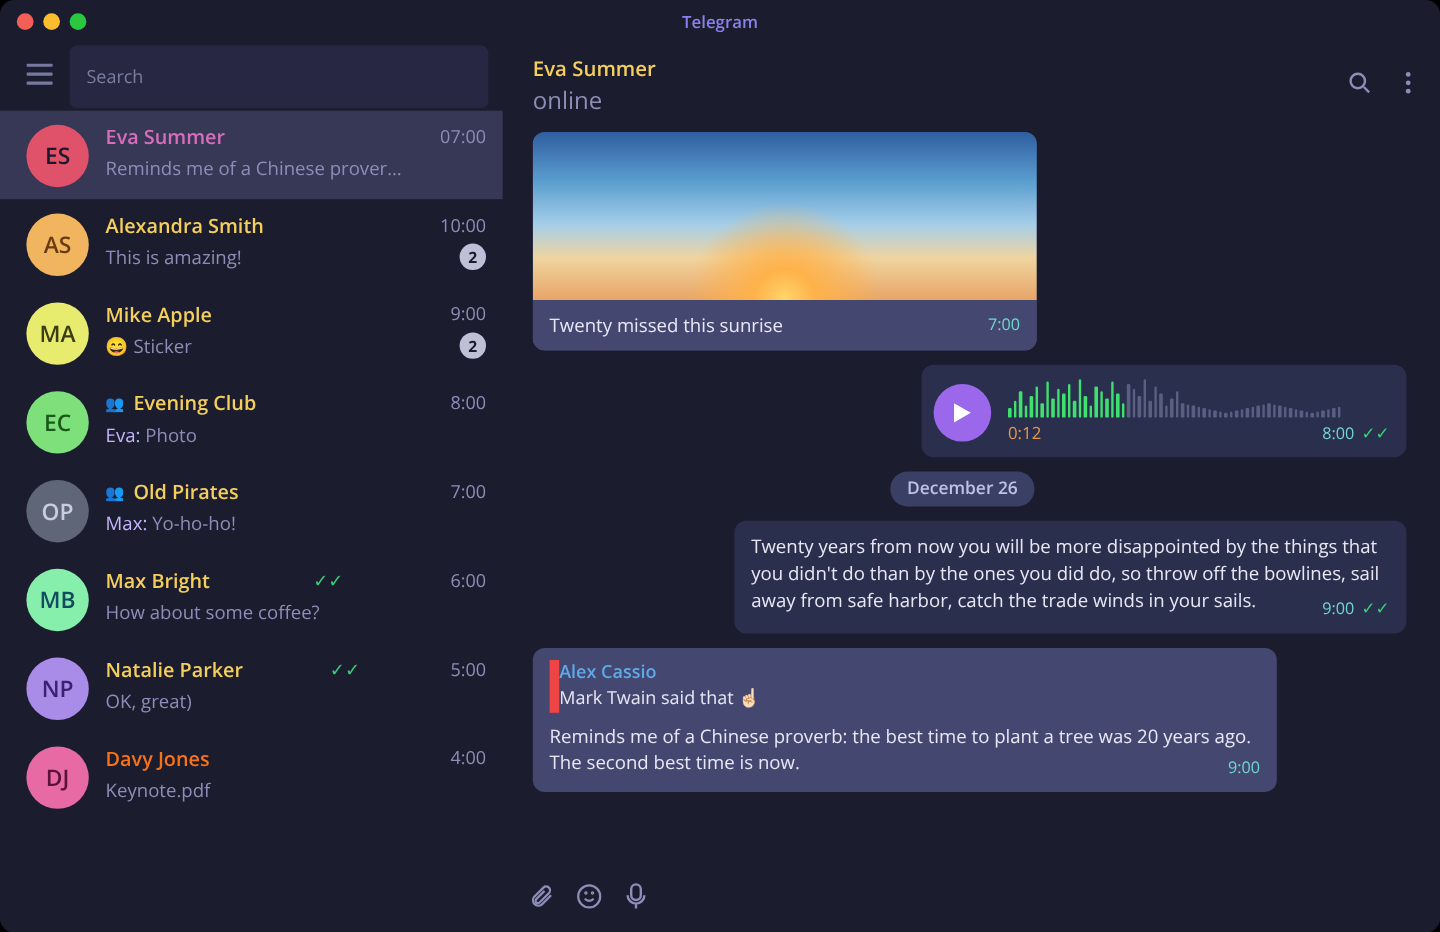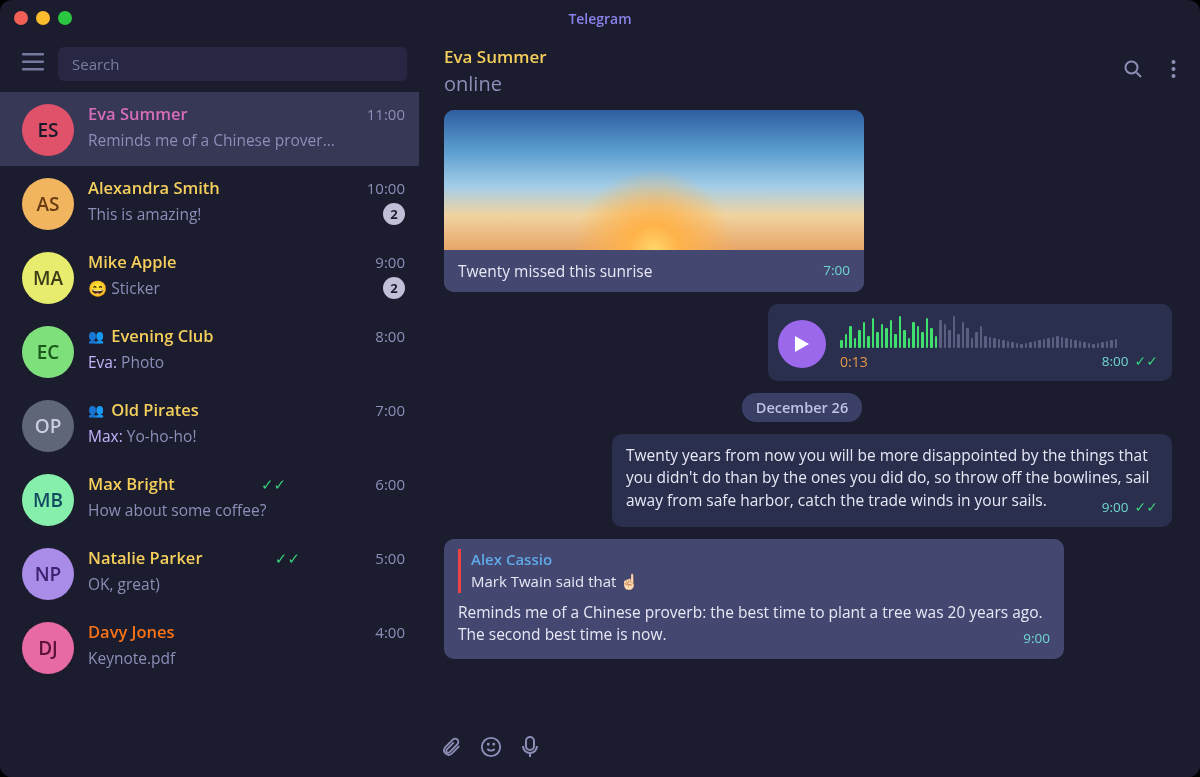--- a/index.html
+++ b/index.html
@@ -7,21 +7,21 @@
   .window { width: 1200px; height: 777px; background: #1c1c2f; border-radius: 12px; overflow: hidden; display: flex; flex-direction: column; }
   .titlebar { height: 36px; display: flex; align-items: center; position: relative; }
   .traffic { display: flex; gap: 8px; padding-left: 14px; }
   .dot { width: 14px; height: 14px; border-radius: 50%; }
   .dot-close { background:#f25f57; } .dot-min { background:#fbbd2e; } .dot-max { background:#2ac840; }
   .title { position:absolute; left:0; right:0; text-align:center; color:#8a82eb; font-size:14px; font-weight:600; }
   .body { flex:1; display:flex; min-height:0; }
   .sidebar { width: 420px; background:#1c1c2f; display:flex; flex-direction:column; border-right:1px solid rgba(0,0,0,0); }
   .side-top { display:flex; align-items:center; height:56px; padding: 0 12px 0 22px; gap:14px; }
   .menu-icon { color:#767a9e; }
-  .search { flex:1; height:34px; background:#272744; border-radius:6px; display:flex; align-items:center; padding:0 14px; color:#7a7e9f; font-size:15px; }
+  .search { flex:1; height:52px; background:#272744; border-radius:6px; display:flex; align-items:center; padding:0 14px; color:#7a7e9f; font-size:15px; }
   .chatlist { flex:1; overflow:hidden; }
   .chat { display:flex; align-items:flex-start; padding:10px 14px 10px 22px; gap:14px; position:relative; cursor:pointer; }
   .chat.selected { background:#373756; }
   .avatar { width:52px; height:52px; border-radius:50%; display:flex; align-items:center; justify-content:center; font-weight:600; font-size:19px; flex-shrink:0; margin-top:2px;}
   .chat-body { flex:1; min-width:0; }
   .chat-line1 { display:flex; align-items:center; gap:7px; }
   .chat-name { font-weight:600; font-size:16.5px; }
   .chat-time { margin-left:auto; color:#8c8eb7; font-size:15px; }
   .checks { color:#38d17a; font-size:15px; margin-left:auto; margin-right:3px; }
   .chat-line2 { display:flex; align-items:center; margin-top:4px; }
@@ -49,21 +49,21 @@
     linear-gradient(180deg, #2e5ea0 0%, #5c9fd0 30%, #a5cee8 55%, #f0d4a0 75%, #e8a568 100%);
     position:relative;}
   .img-cap { background:#444871; padding:10px 14px; display:flex; align-items:center; justify-content:space-between; color:#e8e8f5;}
   .voice { display:flex; align-items:center; gap:14px; width:380px;}
   .play { width:48px; height:48px; border-radius:50%; background:#9b68ec; display:flex; align-items:center; justify-content:center; flex-shrink:0;}
   .play svg { fill:#fff; }
   .wave { display:flex; align-items:flex-end; gap:2px; height:34px; flex:1;}
   .wb { width:2.5px; border-radius:1px;}
   .wb.g { background:#3fe06e; } .wb.d { background:#5a5f82; }
   .vdur { color:#e7964a; font-size:14px; margin-top:4px; }
-  .quote { border-left:3px solid #ef4444; padding-left:10px; margin-bottom:8px;}
+  .quote { border-left:8px solid #ef4444; margin-bottom:8px;}
   .quote-name { color:#5fa9e8; font-weight:600; font-size:15px;}
   .quote-text { color:#e8e8f5; font-size:15px;}
   .input-bar { height:56px; display:flex; align-items:center; padding:0 20px; gap:18px; color:#8c8eb7;}
   .input-field { flex:1; color:#7a7e9f; font-size:15.5px; font-style:italic; }
   .chat-preview .auth { color:#c4b5fd; }
 </style>
 </head>
 <body>
 
 <div class="window">
@@ -89,21 +89,21 @@
         <div class="search">
           <span>Search</span>
         </div>
       </div>
       <div class="chatlist" id="chatlist">
           <div class="chat selected">
             <div class="avatar" style="background:#e0526a;color:#1a1a2a">ES</div>
             <div class="chat-body">
               <div class="chat-line1">
                 <span class="chat-name" style="color:#d76eb9">Eva Summer</span>
-                <span class="chat-time">11:00</span>
+                <span class="chat-time">07:00</span>
               </div>
               <div class="chat-line2">
                 <span class="chat-preview">Reminds me of a Chinese prover…</span>
               </div>
             </div>
           </div>
           <div class="chat">
             <div class="avatar" style="background:#f0b55e;color:#6a3b12">AS</div>
             <div class="chat-body">
               <div class="chat-line1">
@@ -294,21 +294,21 @@
                     <div class="wb d" style="height: 6px;"></div>
                     <div class="wb d" style="height: 5px;"></div>
                     <div class="wb d" style="height: 4px;"></div>
                     <div class="wb d" style="height: 5px;"></div>
                     <div class="wb d" style="height: 6px;"></div>
                     <div class="wb d" style="height: 7px;"></div>
                     <div class="wb d" style="height: 8px;"></div>
                     <div class="wb d" style="height: 9px;"></div>
                   </div>
                 <div style="display:flex; align-items:center; justify-content:space-between;">
-                  <span class="vdur">0:13</span>
+                  <span class="vdur">0:12</span>
                   <span><span class="msg-time">8:00</span><span class="msg-checks">✓✓</span></span>
                 </div>
               </div>
             </div>
           </div>
         </div>
 
         <div class="row" style="justify-content:center; margin:6px 0 12px;align-items:center;">
           <span class="date-pill">December 26</span>
         </div>

